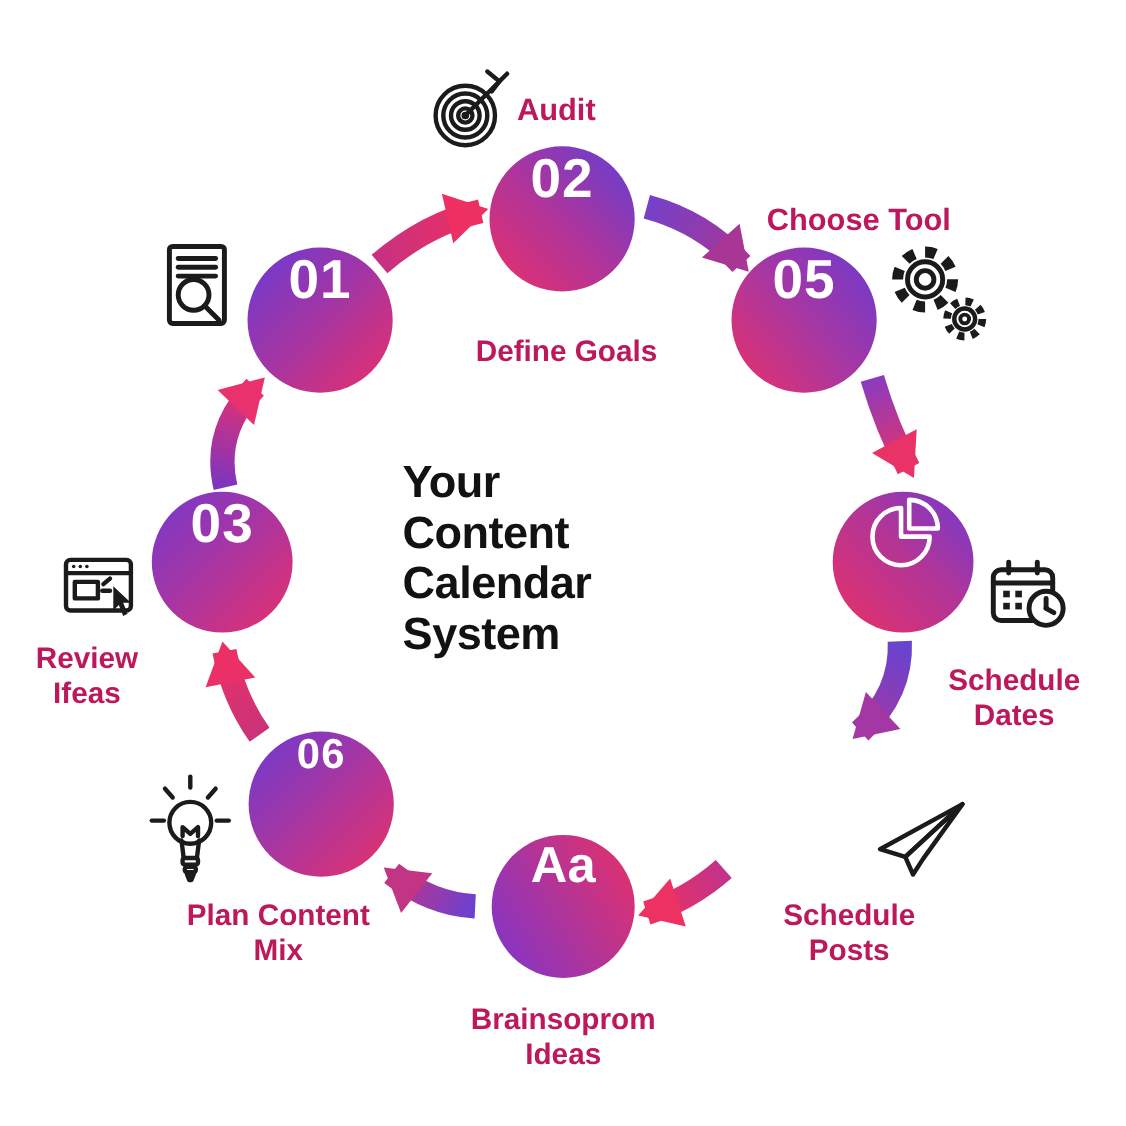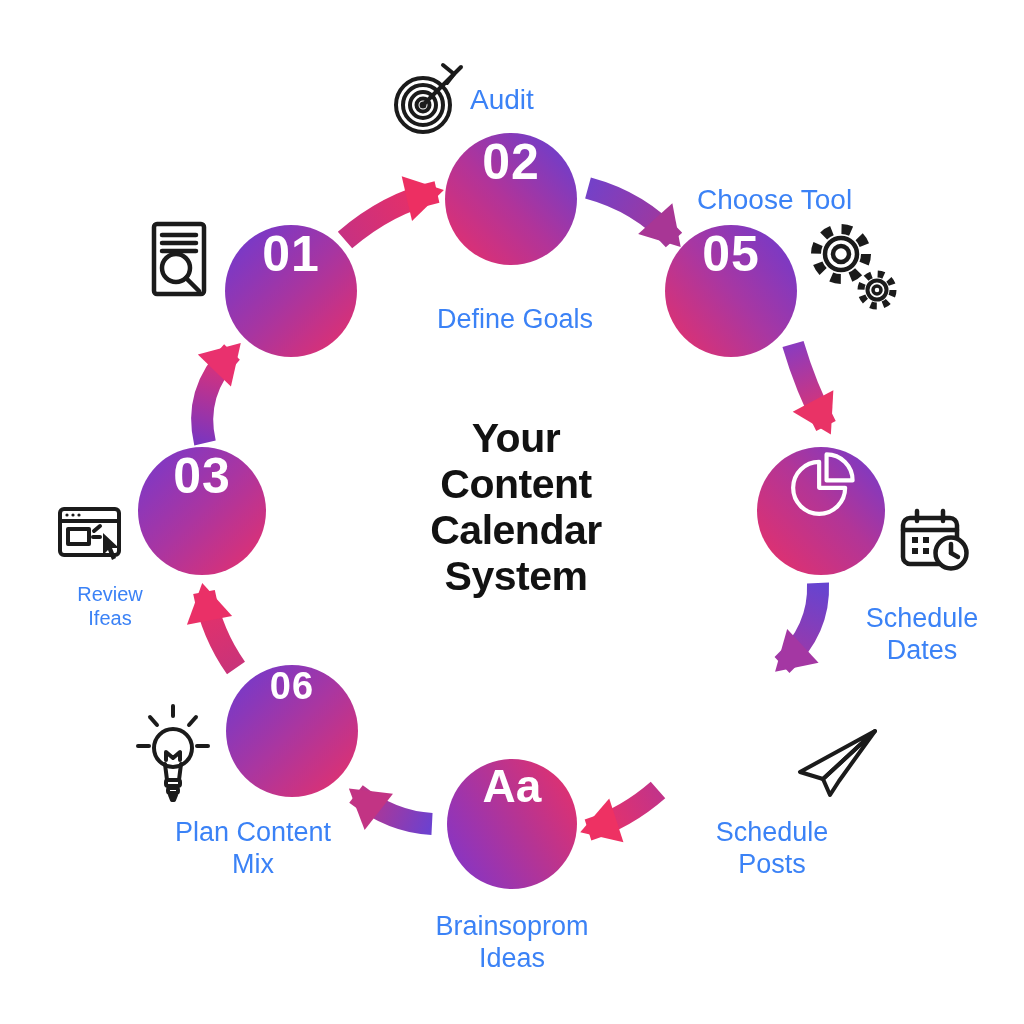--- a/index.html
+++ b/index.html
@@ -1,23 +1,23 @@
 <!DOCTYPE html>
 <html><head>
 <meta charset="utf-8">
 <style>
   html,body{margin:0;padding:0;background:#fff;}
   #canvas{position:relative;width:1024px;height:1024px;background:#ffffff;overflow:hidden;
           font-family:"Liberation Sans","DejaVu Sans",sans-serif;}
   .layer{position:absolute;left:0;top:0;}
   .node{position:absolute;border-radius:50%;display:flex;align-items:flex-start;justify-content:center;z-index:3;}
   .badge{color:#fff;font-weight:700;letter-spacing:1px;}
-  .label{position:absolute;color:#3b82f6;font-weight:400;z-index:4;white-space:pre-line;line-height:1.18;}
+  .label{position:absolute;color:#be185d;font-weight:700;z-index:4;white-space:pre-line;line-height:1.18;}
   .center{text-align:center;}
-  #title{position:absolute;left:366px;top:416px;width:300px;text-align:center;
+  #title{position:absolute;left:366px;top:416px;width:300px;
          font-size:41px;font-weight:800;line-height:1.12;color:#121212;letter-spacing:-0.5px;
          white-space:pre-line;z-index:4;}
   .ic{position:absolute;z-index:4;}
   .ic path,.ic circle,.ic line,.ic rect,.ic polyline{vector-effect:non-scaling-stroke;}
 </style>
 </head>
 <body>
 
 <div id="canvas">
 
@@ -139,21 +139,21 @@
   <div class="label center" style="left:415px;top:304px;width:200px;font-size:27px;">Define Goals</div>
   <div class="label" style="left:697px;top:183px;font-size:28px;">Choose Tool</div>
   <div class="label center" style="left:847px;top:603px;width:150px;font-size:27px;">Schedule
 Dates</div>
   <div class="label center" style="left:697px;top:817px;width:150px;font-size:27px;">Schedule
 Posts</div>
   <div class="label center" style="left:412px;top:911px;width:200px;font-size:27px;">Brainsoprom
 Ideas</div>
   <div class="label center" style="left:163px;top:817px;width:180px;font-size:27px;">Plan Content
 Mix</div>
-  <div class="label center" style="left:40px;top:583px;width:140px;font-size:20px;">Review
+  <div class="label center" style="left:9px;top:583px;width:140px;font-size:27px;">Review
 Ifeas</div>
 
   <svg class="ic" style="left:390px;top:55px;" width="78" height="84" viewBox="0 0 78 84" fill="none" stroke="#1b1b1b" stroke-width="4" stroke-linecap="round" stroke-linejoin="round">
     <circle cx="33" cy="50" r="27"></circle>
     <circle cx="33" cy="50" r="20"></circle>
     <circle cx="33" cy="50" r="13"></circle>
     <circle cx="33" cy="50" r="6.5"></circle>
     <circle cx="33" cy="50" r="1.5" fill="#1b1b1b"></circle>
     <line x1="35" y1="48" x2="63" y2="20"></line>
     <polyline points="53,10 64,19 57,28"></polyline>

